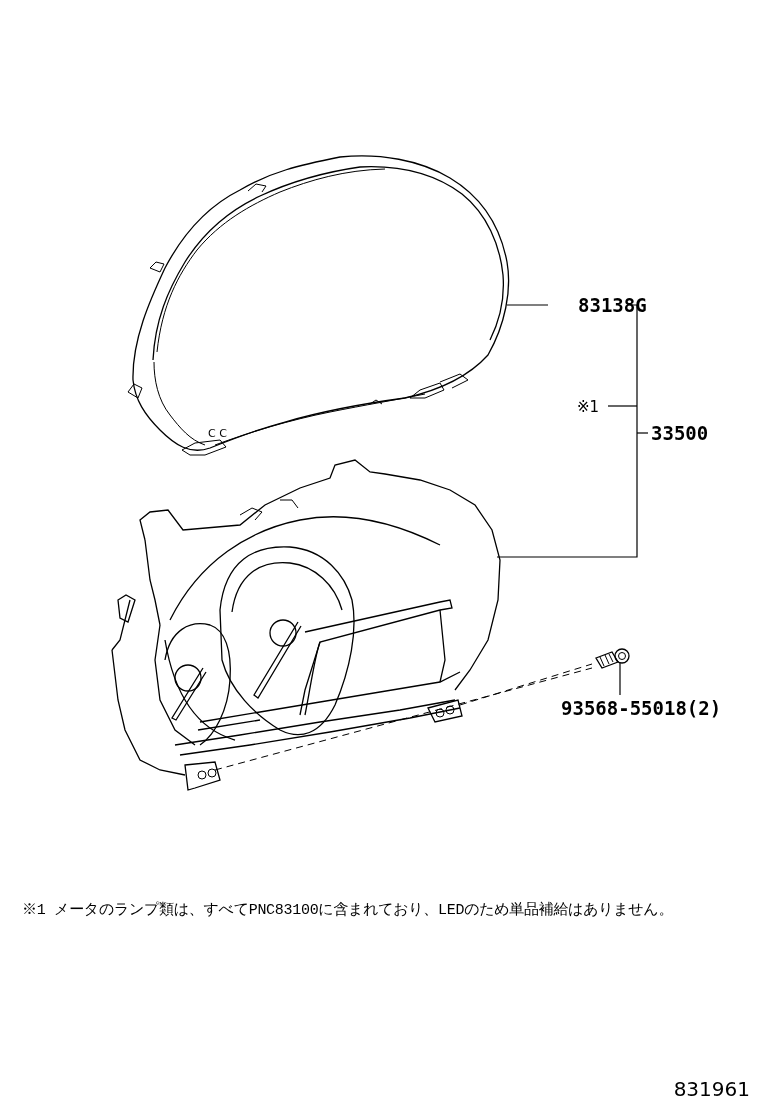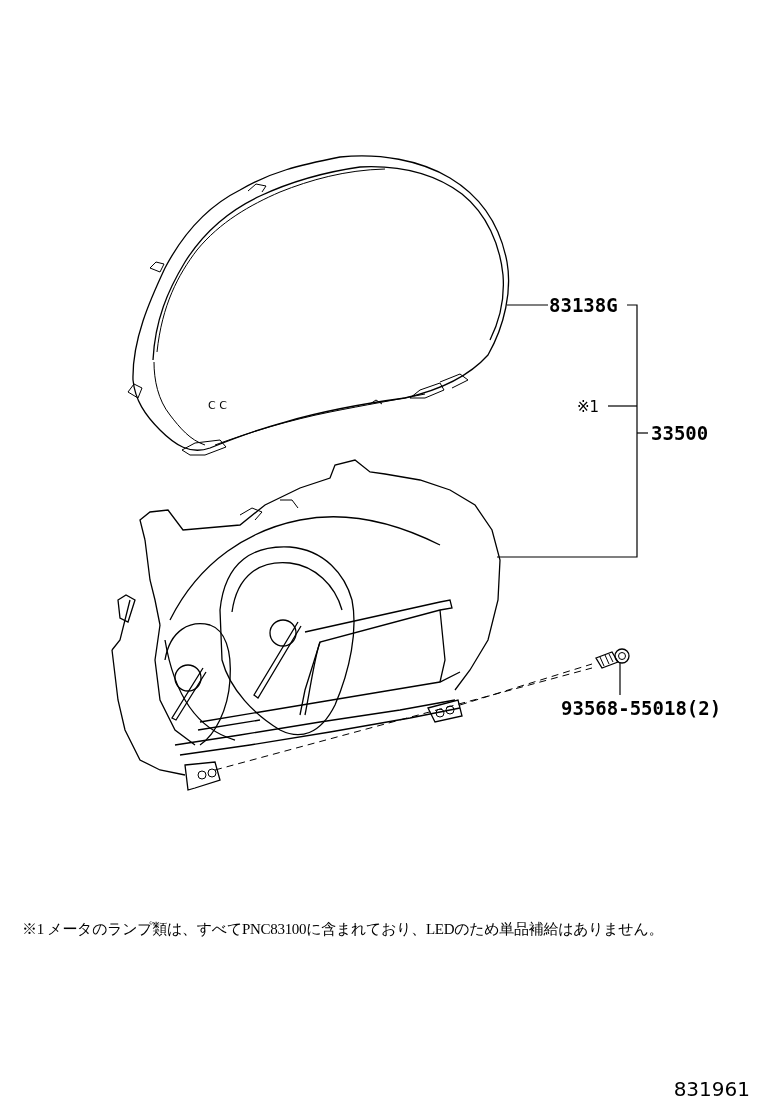--- a/index.html
+++ b/index.html
@@ -1,22 +1,22 @@
 <!DOCTYPE html>
 <html><head>
 <meta charset="utf-8">
 <style>
   html, body { margin: 0; padding: 0; background: #ffffff; }
   body { width: 760px; height: 1112px; position: relative; overflow: hidden; font-family: "DejaVu Sans", sans-serif; color: #000; }
   #diagram { position: absolute; left: 0; top: 0; width: 760px; height: 1112px; }
   .part-label { position: absolute; font-family: "DejaVu Sans Mono", monospace; font-weight: bold; font-size: 19px; letter-spacing: 0px; color: #000; white-space: nowrap; }
   .ref-label { position: absolute; font-family: "DejaVu Sans", sans-serif; font-size: 15px; color: #000; white-space: nowrap; }
-  .note { position: absolute; left: 22px; top: 900px; font-family: Liberation Serif, serif; font-size: 15px; white-space: nowrap; letter-spacing: -0.3px; margin-top: 20px; }
+  .note { position: absolute; left: 22px; top: 900px; font-family: Liberation Mono, monospace; font-size: 15px; white-space: nowrap; letter-spacing: -0.3px; }
   .fig-no { position: absolute; right: 10px; top: 1077px; font-family: "DejaVu Sans", sans-serif; font-size: 20px; }
-  .cc-mark { position: absolute; font-family: "DejaVu Sans", sans-serif; font-size: 11px; }
+  .cc-mark { position: absolute; font-family: "DejaVu Sans", sans-serif; font-size: 11px; margin-top: 28px; }
   svg .ln { fill: none; stroke: #000; stroke-width: 1.3; }
   svg .thin { fill: none; stroke: #000; stroke-width: 1; }
   svg .dash { fill: none; stroke: #000; stroke-width: 1; stroke-dasharray: 7 5; }
   svg .lead { fill: none; stroke: #000; stroke-width: 1.2; }
 </style>
 </head>
 <body>
 
 <svg id="diagram" viewBox="0 0 760 1112" xmlns="http://www.w3.org/2000/svg">
 
@@ -94,19 +94,19 @@
 
   <path class="lead" d="M507,305 L548,305"></path>
   <path class="lead" d="M627,305 L637,305 L637,557 L497,557"></path>
   <path class="lead" d="M608,406 L637,406"></path>
   <path class="lead" d="M637,433 L648,433"></path>
   <path class="lead" d="M620,663 L620,695"></path>
 </svg>
 
 <div class="cc-mark" style="left:208px; top:399px;">C C</div>
 
-<div class="part-label" style="left:549px; top:294px;">83138G</div>
+<div class="part-label" style="left:578px; top:294px;">83138G</div>
 <div class="ref-label" style="left:577px; top:398px;">※1</div>
 <div class="part-label" style="left:651px; top:422px;">33500</div>
 <div class="part-label" style="left:561px; top:697px;">93568-55018(2)</div>
 
 <div class="note">※1  メータのランプ類は、すべてPNC83100に含まれており、LEDのため単品補給はありません。</div>
 <div class="fig-no">831961</div>
 
 </body></html>

